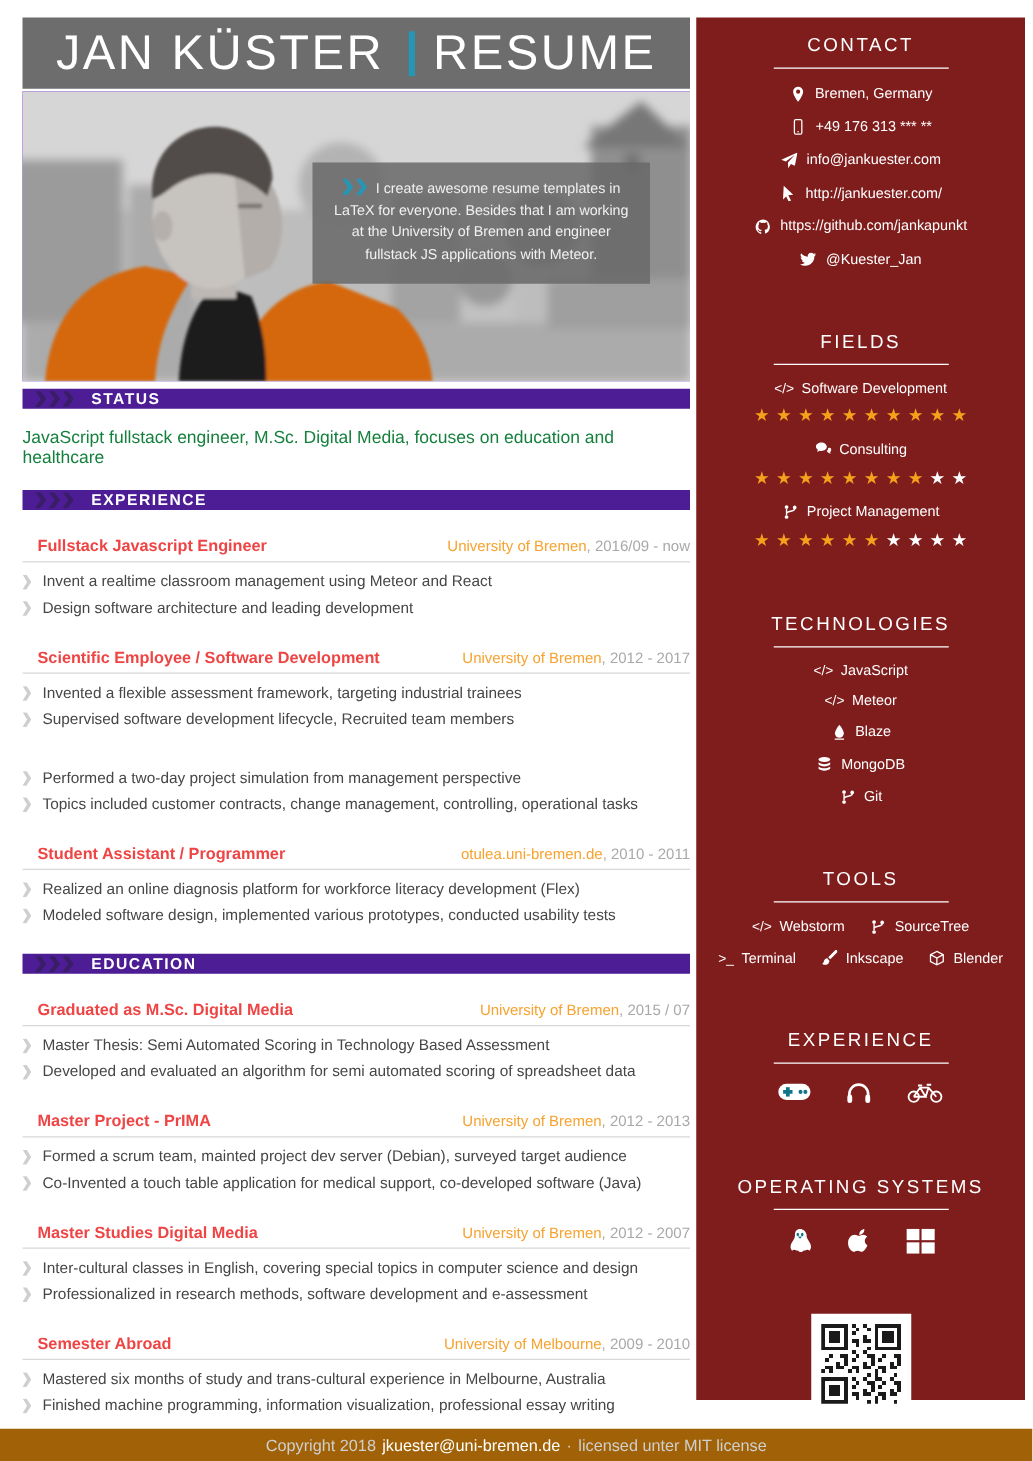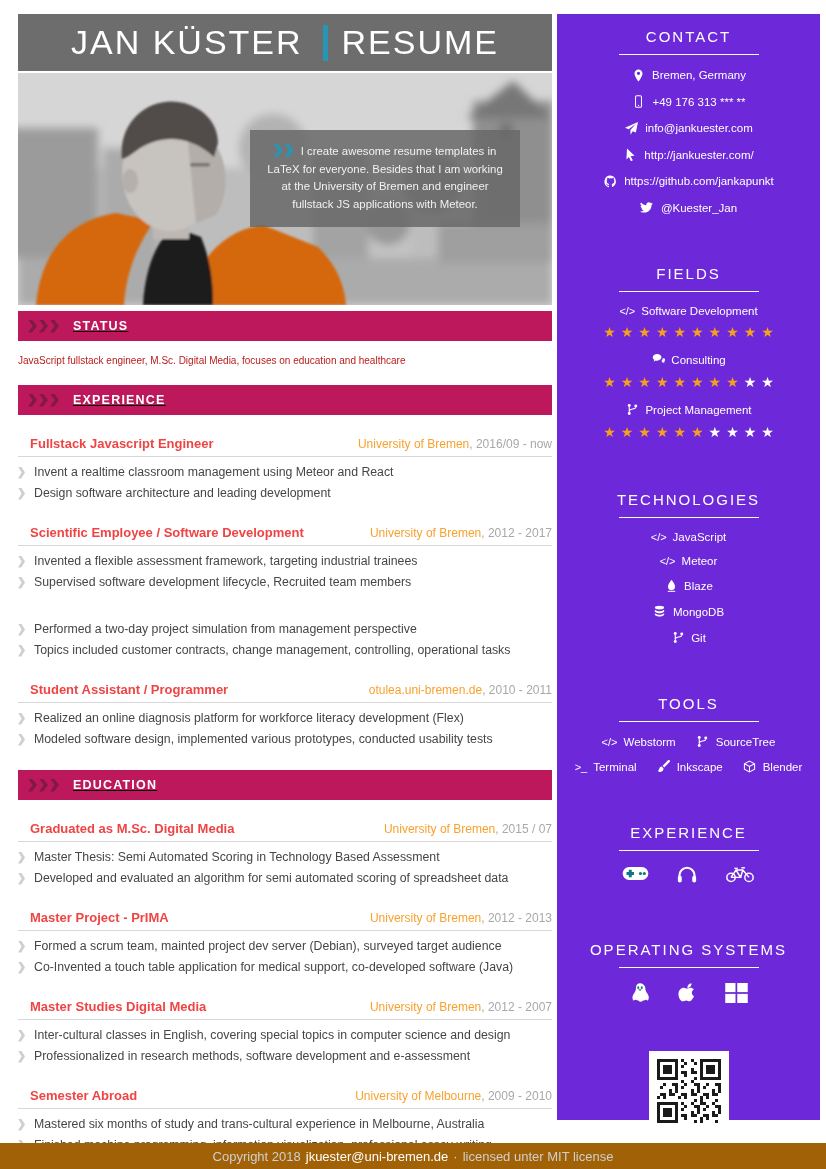--- a/index.html
+++ b/index.html
@@ -3,47 +3,47 @@
 <meta charset="utf-8">
 <style>
   html,body{margin:0;padding:0;}
   body{
     width:826px;height:1169px;position:relative;background:#ffffff;
     font-family:"Liberation Sans",sans-serif;overflow:hidden;
   }
   
   .main{position:absolute;left:18px;top:14px;width:534px;}
   .header-bar{height:57px;background:#6d6d6d;display:flex;align-items:center;justify-content:center;margin-bottom:2px;}
-  .header-name,.header-title{color:#fff;font-size:34px;letter-spacing:2px;font-weight:400;}
+  .header-name,.header-title{color:#fff;font-size:39px;letter-spacing:2px;font-weight:400;}
   .header-sep{width:5px;height:36px;background:#2796b4;margin:0 14px 0 20px;}
   .photo{position:relative;height:232px;margin-bottom:6px;background:#6d28d9;}
   .photo svg.photo-svg{position:absolute;inset:0;width:100%;height:100%;}
   .quote-box{position:absolute;top:57px;left:232px;width:270px;box-sizing:border-box;padding:13px 12px;
     background:rgba(104,104,104,0.85);color:#f1f1f1;font-size:11.4px;line-height:1.55;text-align:center;}
   .qchev{display:inline-block;width:9px;height:13px;background:#2796b4;vertical-align:-2px;margin-right:2px;
     clip-path:polygon(0 0,45% 0,100% 50%,45% 100%,0 100%,52% 50%);}
   .qchev+.qchev{margin-right:7px;}
-  .section-bar{height:30px;background:#be185d;display:flex;align-items:center;padding-left:10px;text-decoration:underline;}
+  .section-bar{height:16px;background:#4c1d95;display:flex;align-items:center;padding-left:10px;}
   .bar-chev{display:inline-block;width:9px;height:13px;background:rgba(30,30,30,0.38);margin-right:2px;
     clip-path:polygon(0 0,45% 0,100% 50%,45% 100%,0 100%,52% 50%);}
   .bar-label{color:#fff;font-size:12.5px;font-weight:bold;letter-spacing:1.2px;margin-left:12px;}
-  .status-text{font-size:10px;color:#b91c1c;margin:14px 0 19px 0;}
+  .status-text{font-size:14px;color:#15803d;margin:14px 0 19px 0;}
   .entry{margin-top:21px;}
   .entry-head{display:flex;justify-content:space-between;align-items:baseline;padding-bottom:5px;border-bottom:1px solid #d8d8d8;}
   .entry-title{font-size:13px;font-weight:bold;color:#ef4444;margin-left:12px;}
   .entry-meta{font-size:12px;white-space:nowrap;}
   .org{color:#f7a22e;}
   .date{color:#a8a8a8;}
   .bullets{padding-top:5px;}
   .bullet{display:flex;align-items:flex-start;gap:9px;font-size:12.3px;color:#464646;line-height:21px;}
   .chev{flex:none;width:7px;height:12px;margin-top:4.5px;background:#cfcfcf;
     clip-path:polygon(0 0,45% 0,100% 50%,45% 100%,0 100%,52% 50%);}
   .edu-gap{margin-top:20px;}
   
-  .sidebar{position:absolute;left:557px;top:14px;width:263px;height:1106px;background:#6d28d9;color:#fff;text-align:center;}
+  .sidebar{position:absolute;left:557px;top:14px;width:263px;height:1106px;background:#7f1d1d;color:#fff;text-align:center;}
   .side-title{font-size:15px;letter-spacing:2px;padding-top:14px;}
   .side-rule{width:140px;height:1px;background:#fff;margin:9px auto 13px;}
   .citem{display:flex;justify-content:center;align-items:center;gap:7px;margin-bottom:12.5px;font-size:11.5px;}
   .icn{display:inline-flex;width:14px;height:14px;align-items:center;justify-content:center;}
   .icn svg{width:13px;height:13px;}
   .glyph{font-size:11px;letter-spacing:0;}
   .mt36{margin-top:36px;}
   .mt44{margin-top:44px;}
   .field-label{display:flex;justify-content:center;align-items:center;gap:6px;font-size:11.5px;}
   .stars{margin:5px 0 12px;font-family:"DejaVu Sans",sans-serif;}

